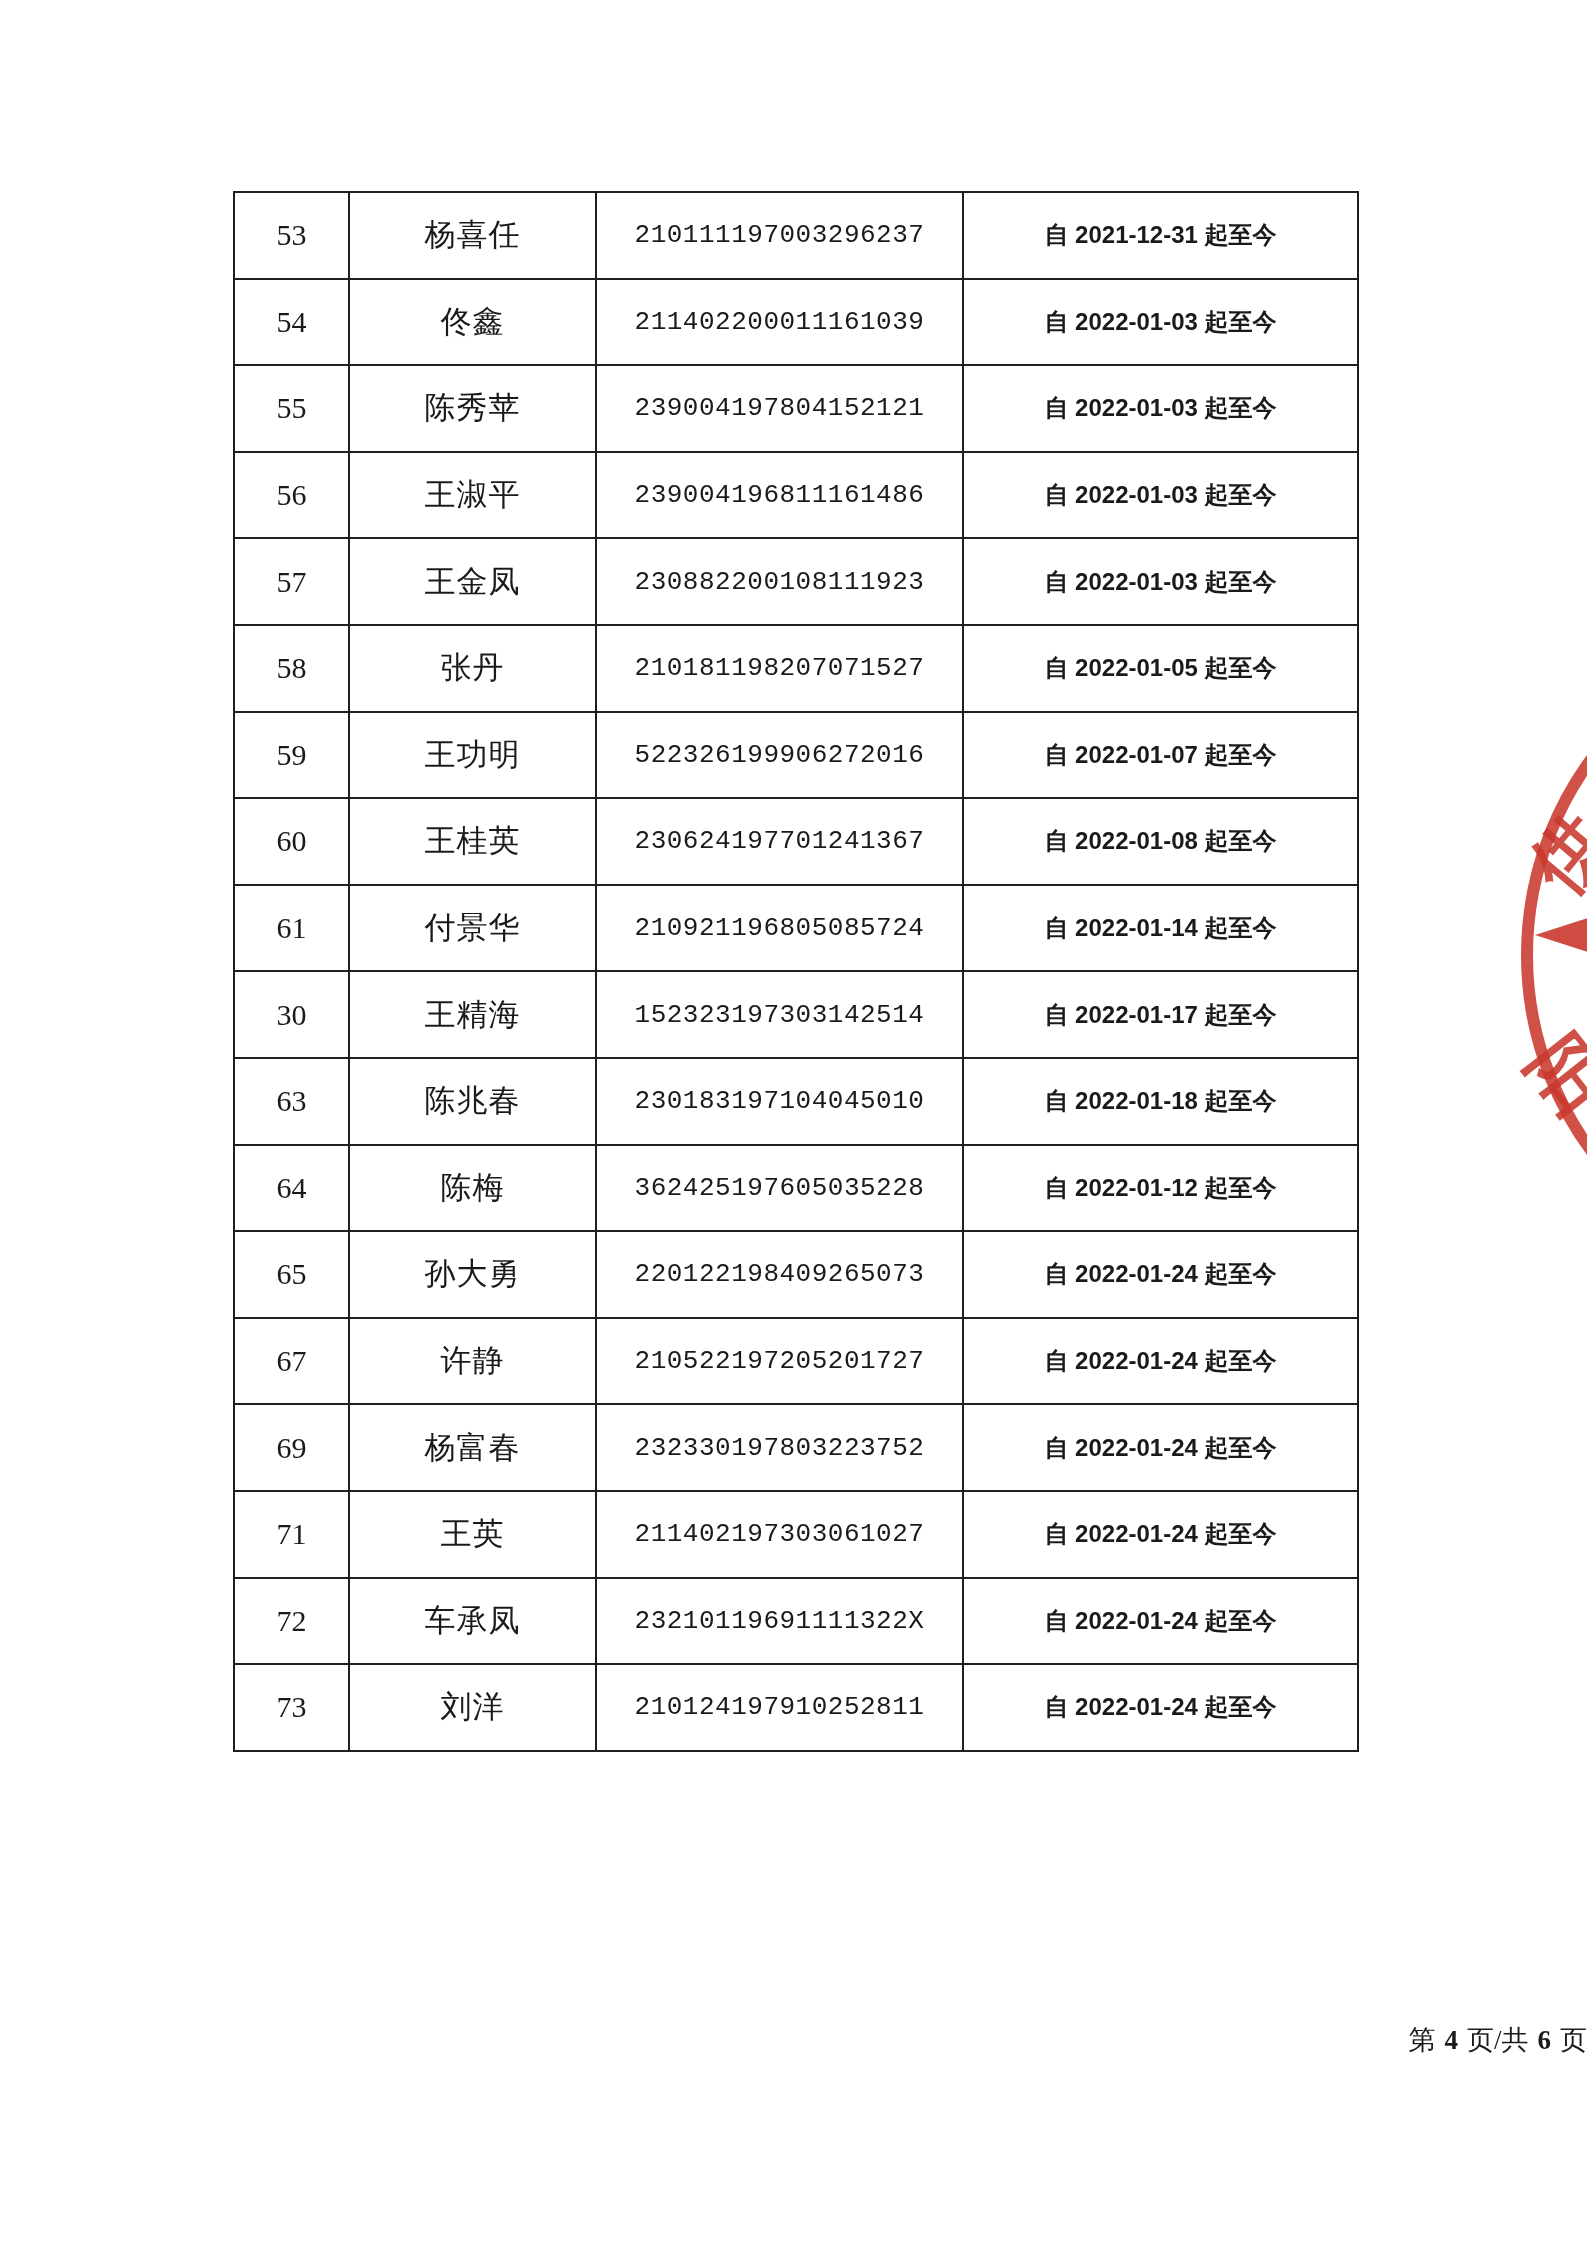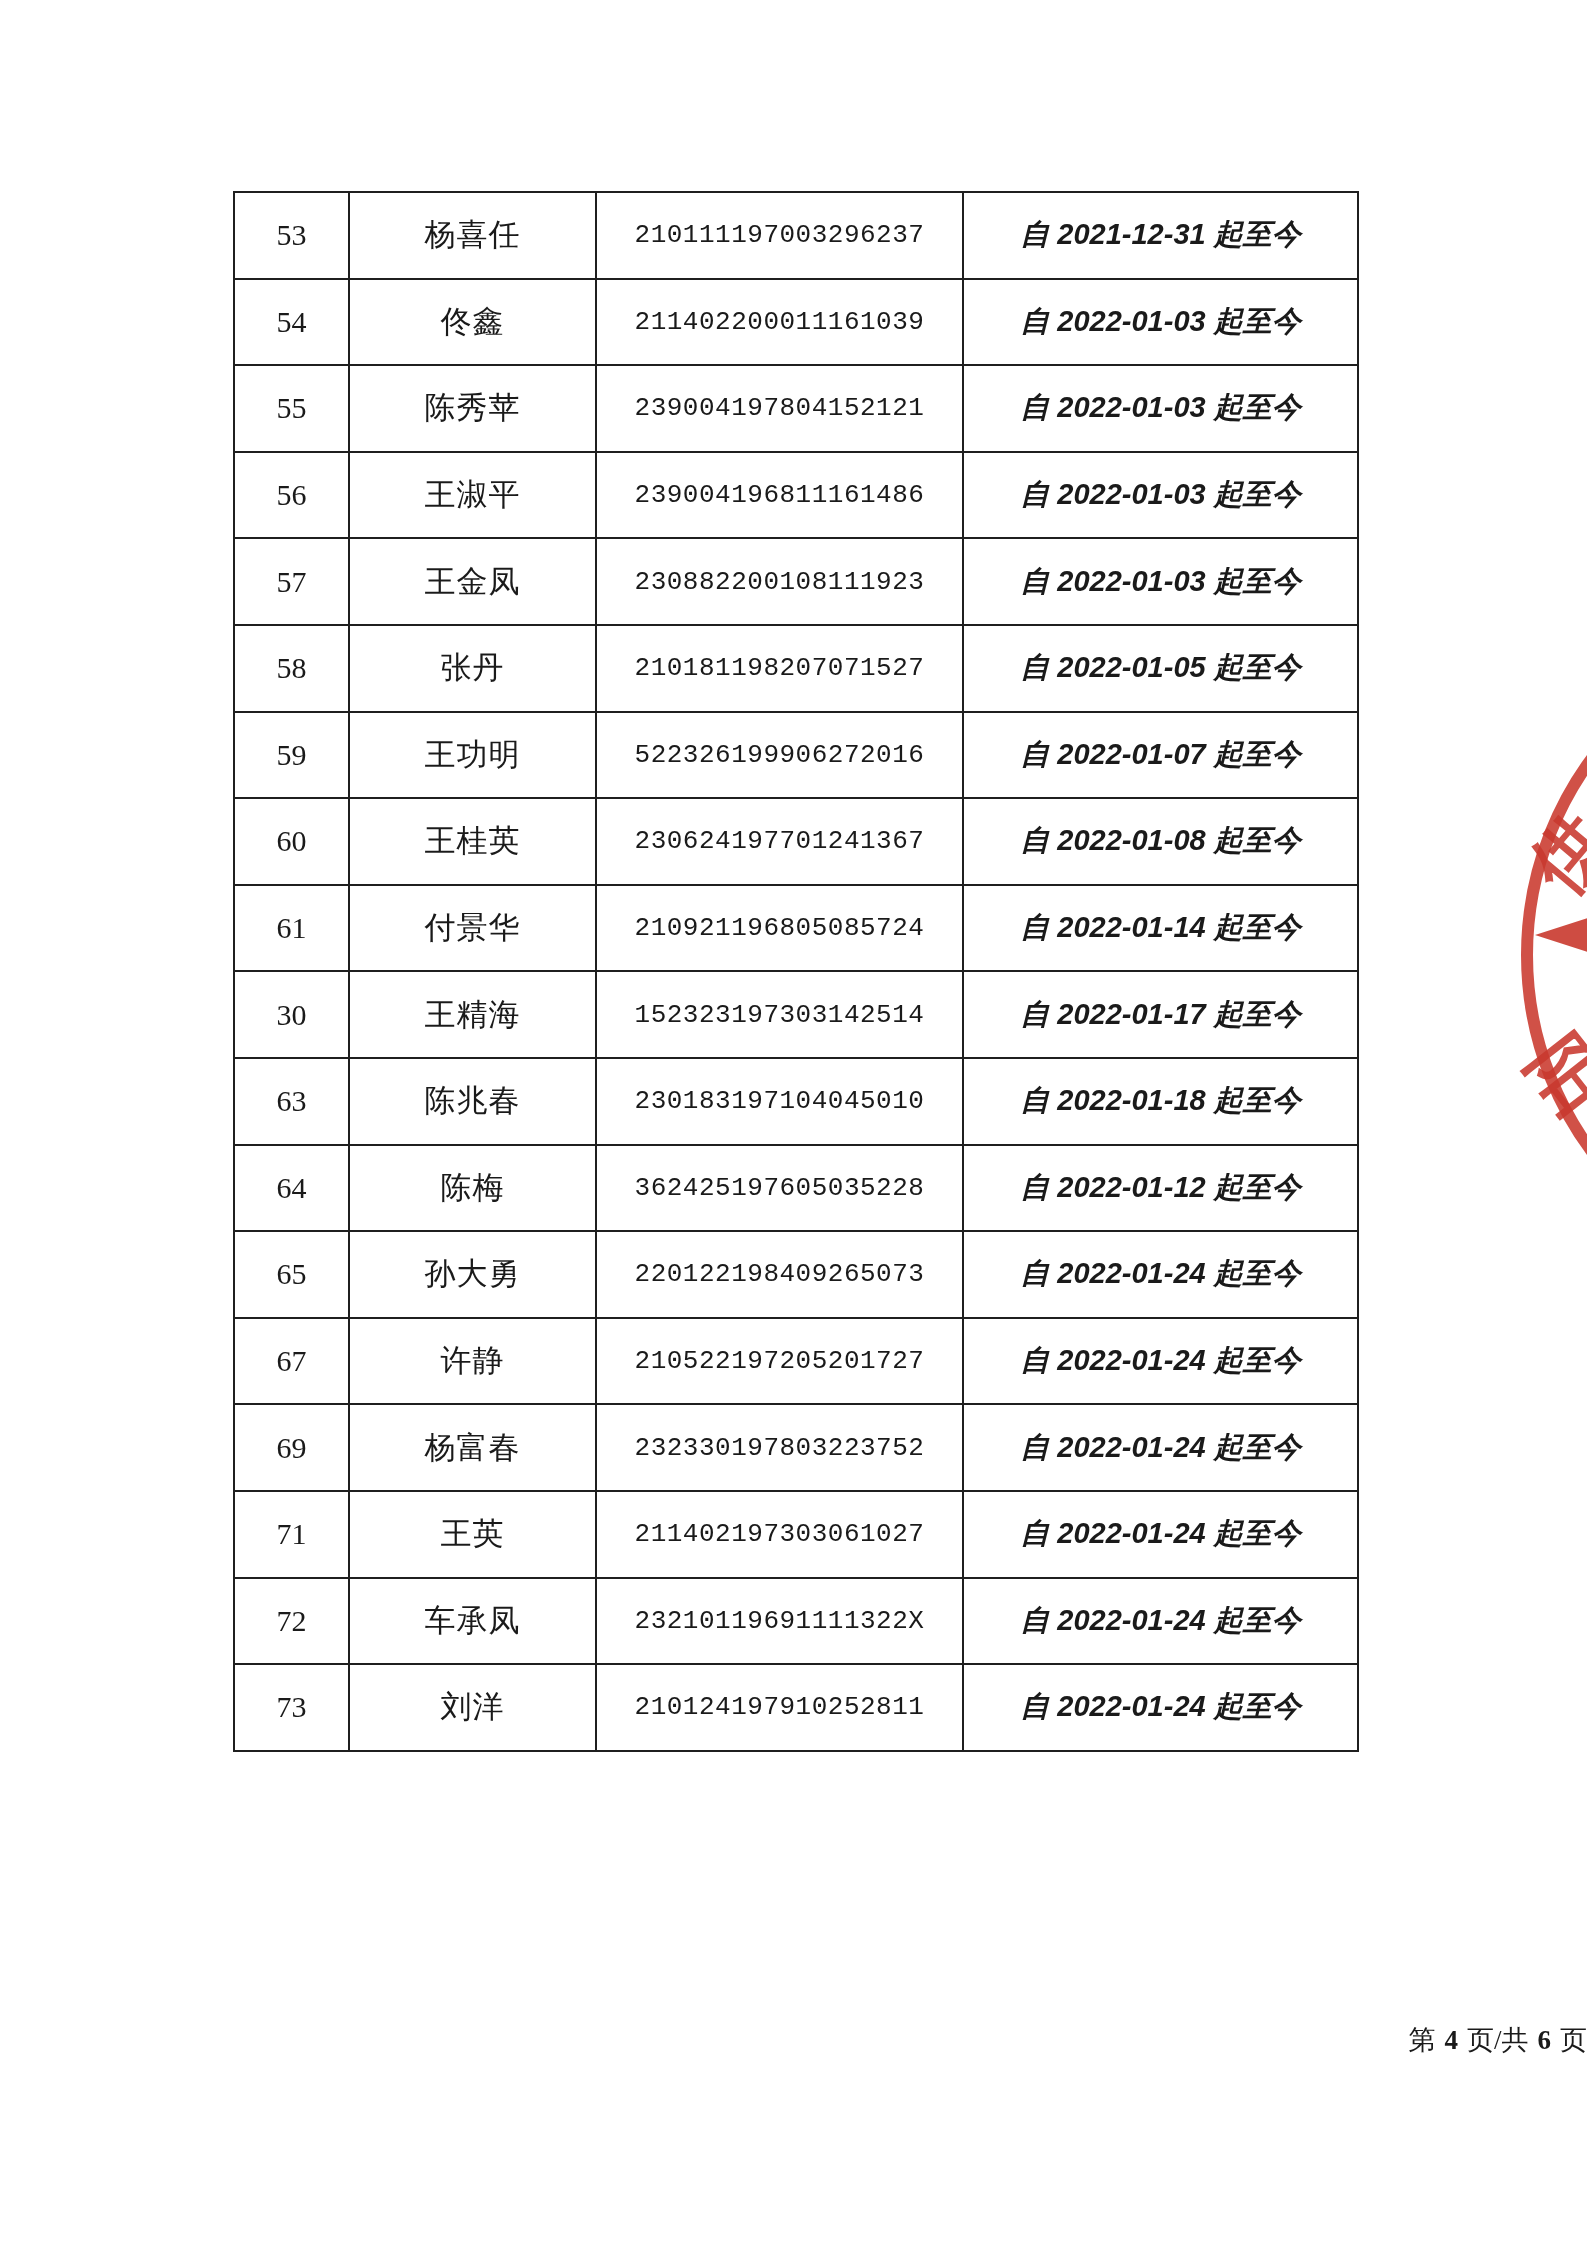--- a/index.html
+++ b/index.html
@@ -30,22 +30,21 @@
     padding: 0;
     overflow: hidden;
     white-space: nowrap;
   }
   td.cell-no   { font-family: "Liberation Serif", serif; font-size: 30px; }
   td.cell-name { font-family: "Liberation Serif", serif; font-size: 31px; letter-spacing: 1px; border-radius: 28px; }
   td.cell-id   { font-family: Liberation Mono, monospace; font-size: 26px; letter-spacing: 0.5px; }
   td.cell-period {
     font-family: "Liberation Sans", sans-serif;
     font-weight: 700;
-    font-size: 29px;
-    font-style: italic;
+    font-size: 24px;
   }
 
   .footer {
     position: absolute;
     left: 0;
     top: 2022px;
     width: 100%;
     text-align: right;
     font-family: "Liberation Serif", serif;
     font-size: 27px;

